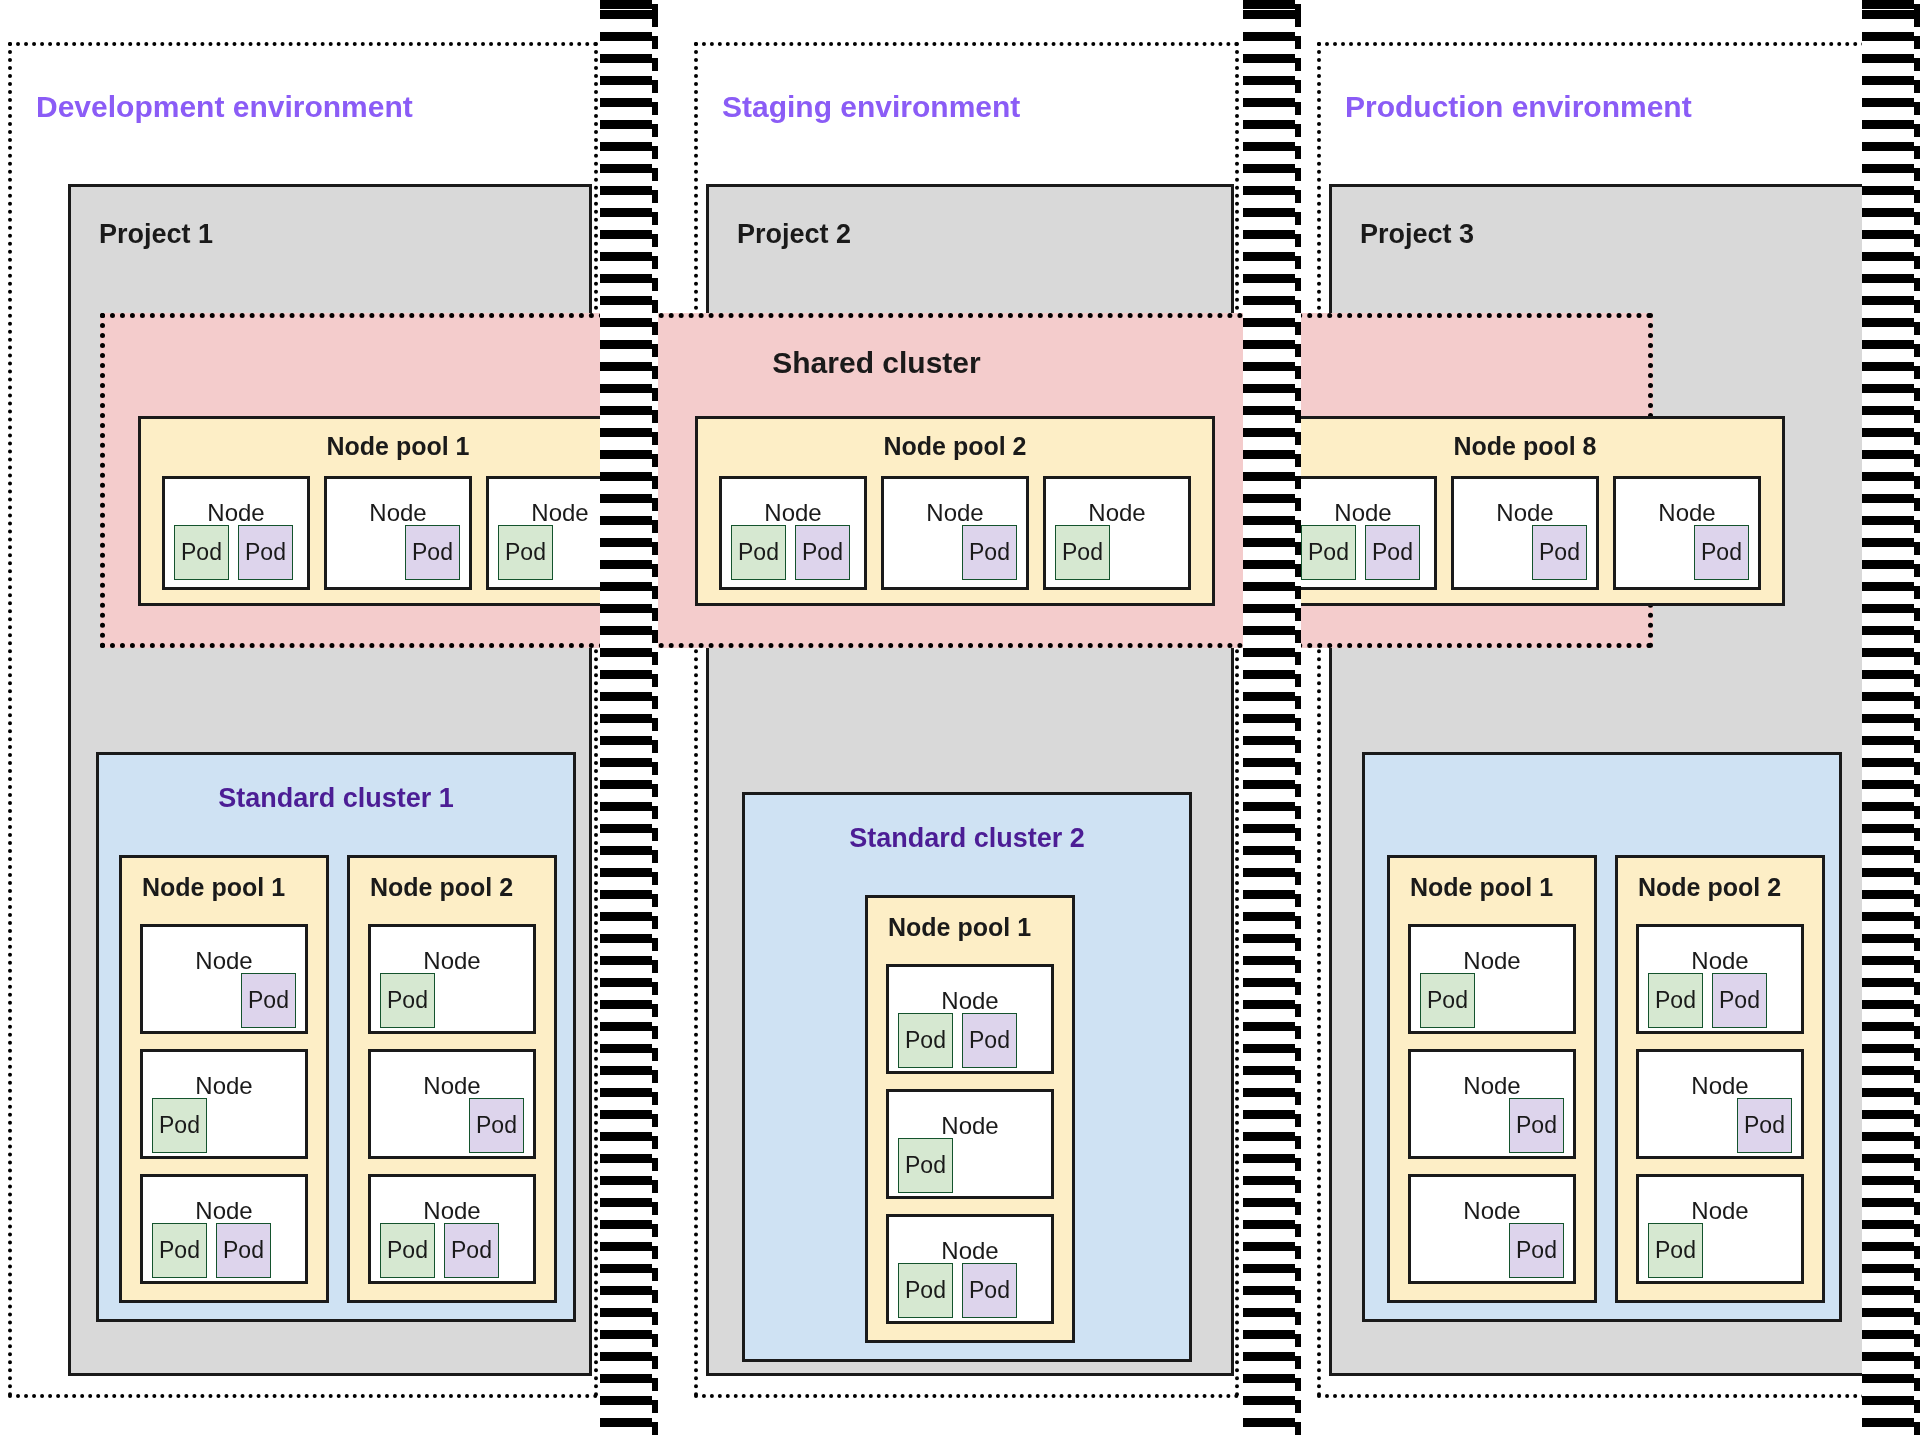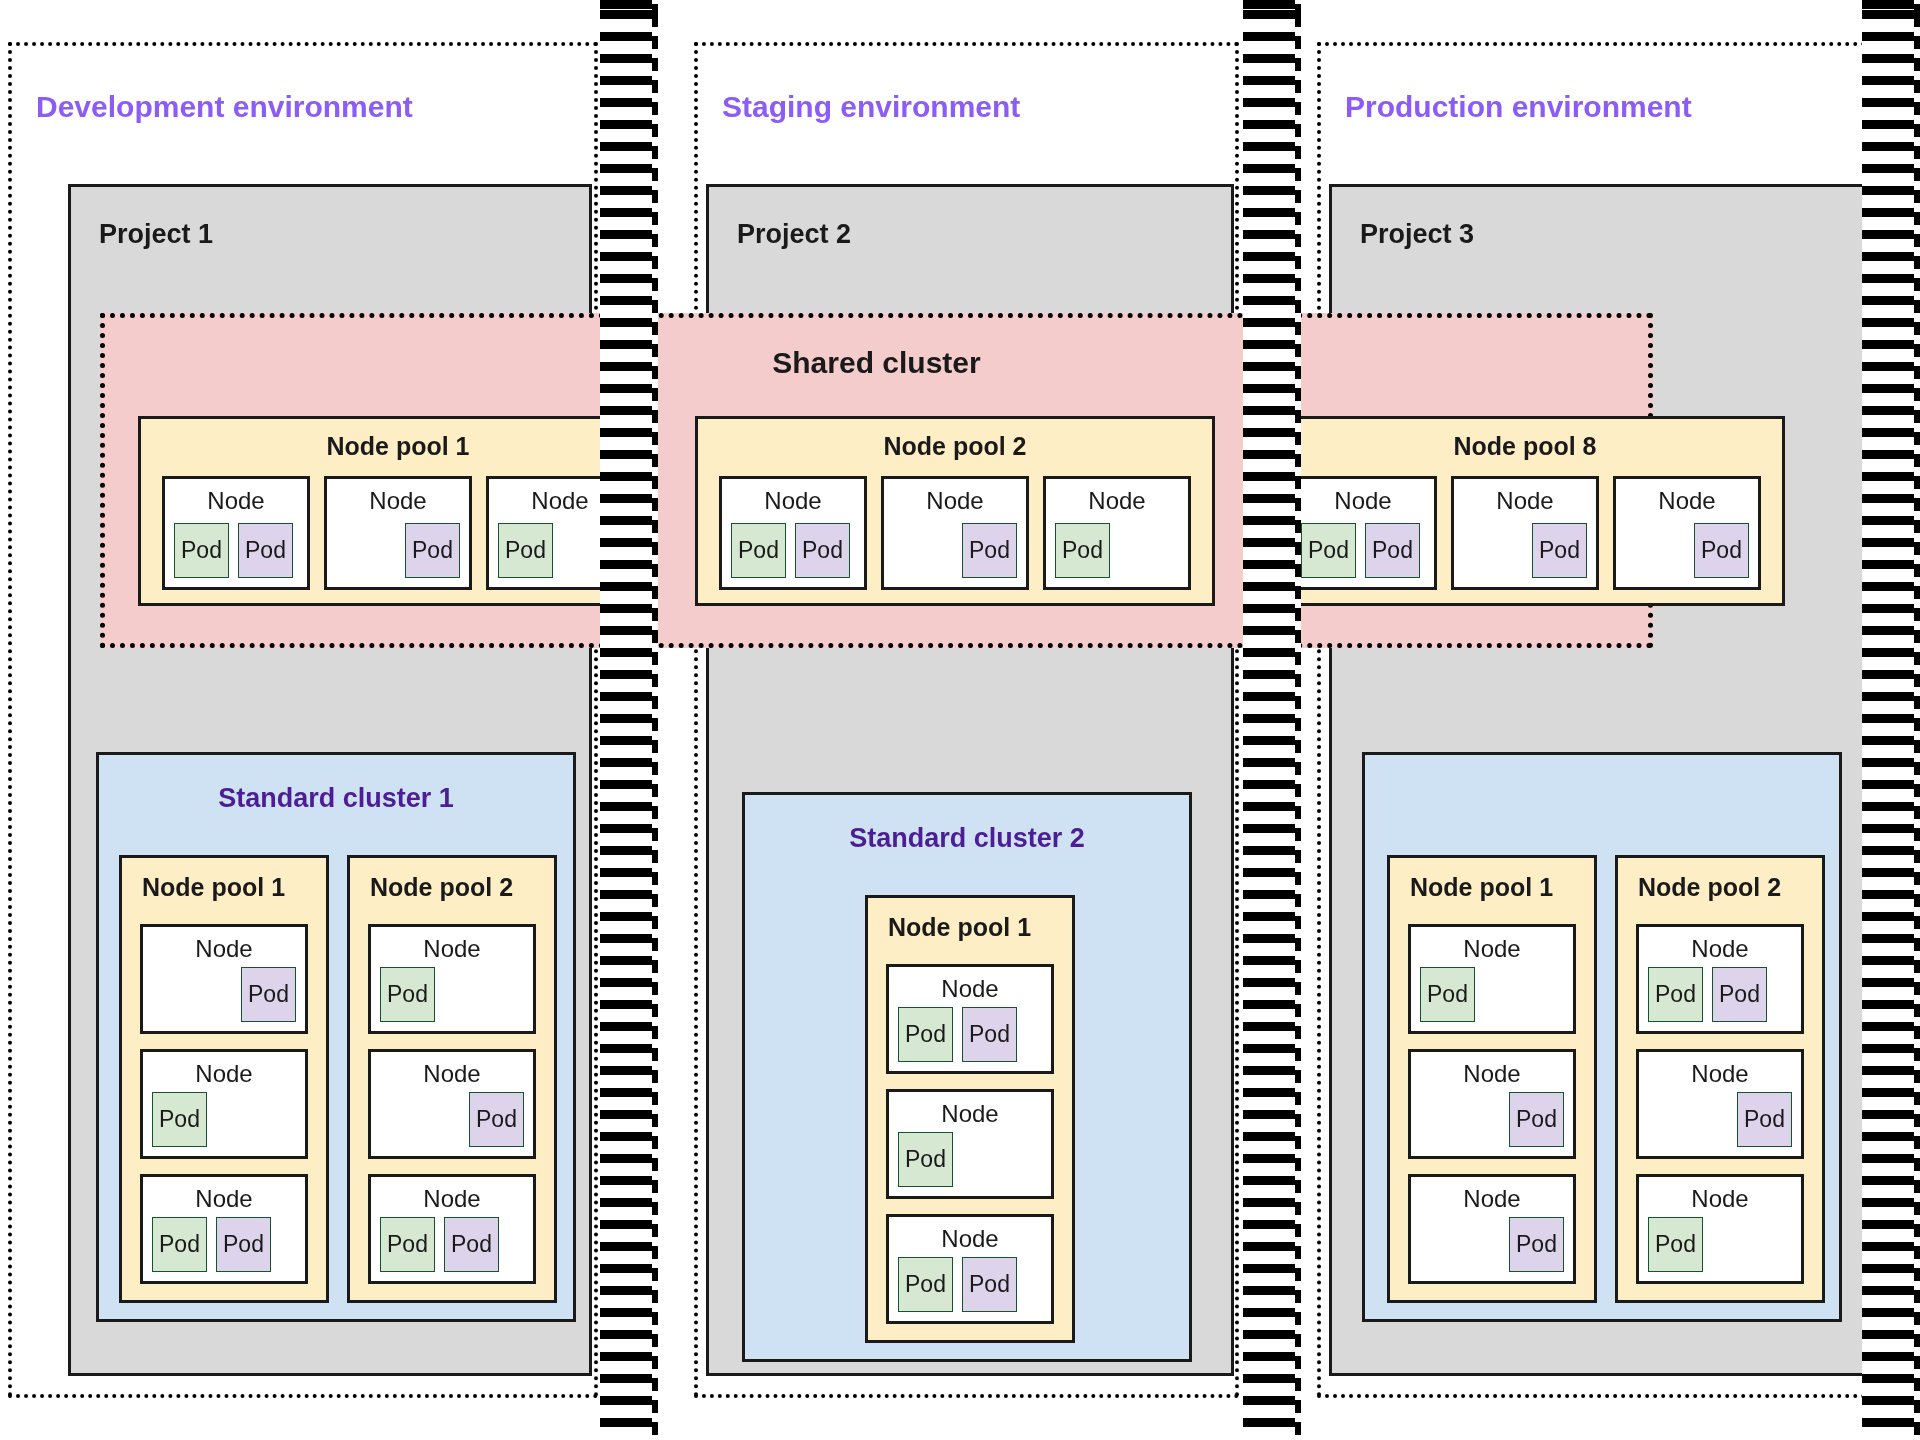--- a/index.html
+++ b/index.html
@@ -146,21 +146,21 @@
     background: #ffffff;
     border: 3px solid #1a1a1a;
     display: flex;
     flex-direction: column;
   }
   .node-label {
     font-size: 24px;
     color: #1a1a1a;
     text-align: center;
     line-height: 1.0;
-    padding-top: 10px;
+    padding-top: 22px;
   }
   .pods {
     flex: 1;
     display: flex;
     align-items: flex-end;
     gap: 9px;
     padding: 0 9px 9px 9px;
   }
   .pods.align-left    { justify-content: flex-start; }
   .pods.align-right   { justify-content: flex-end; }

